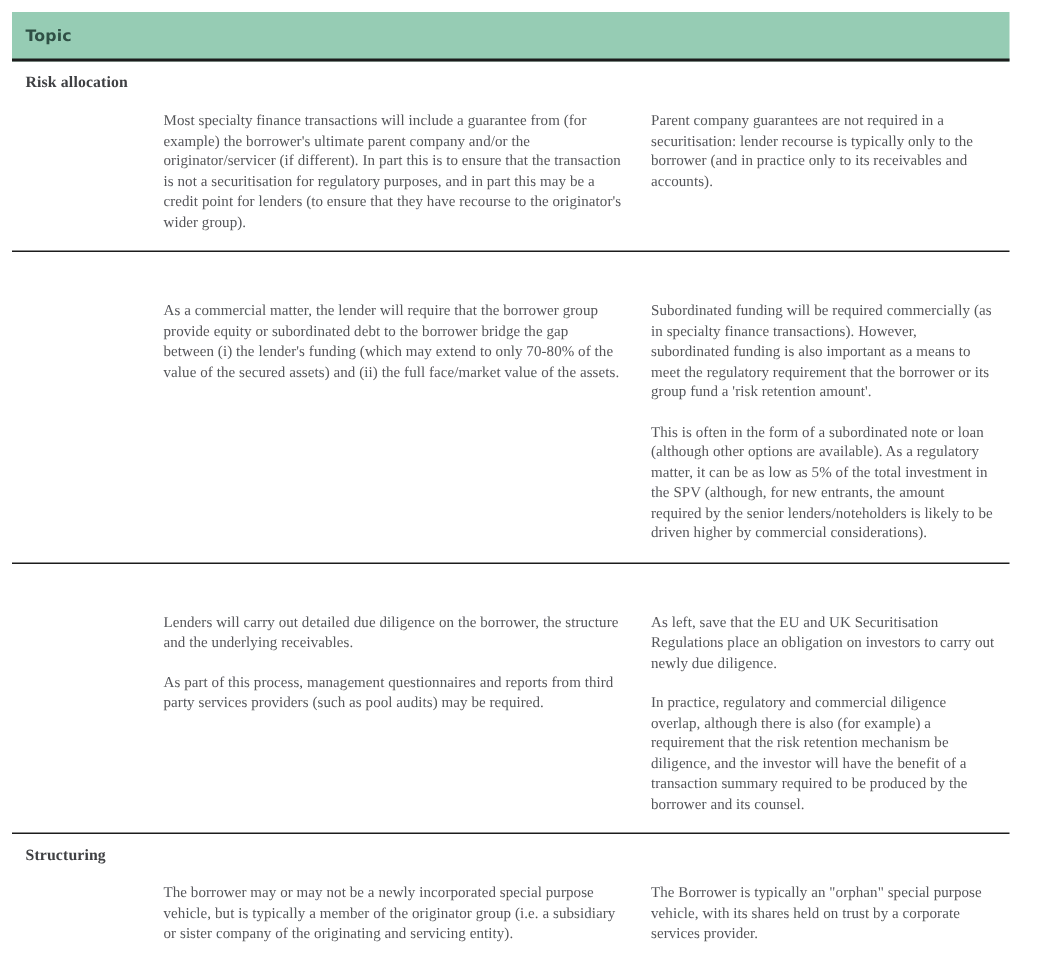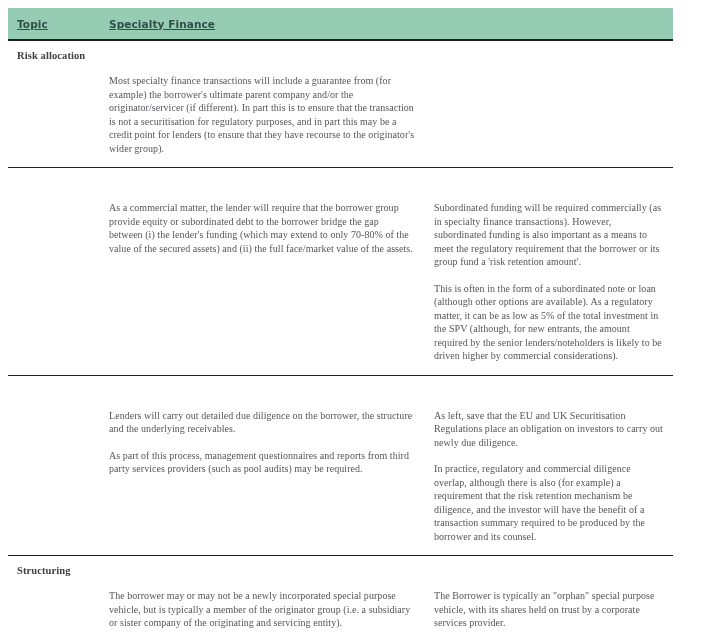--- a/index.html
+++ b/index.html
@@ -21,21 +21,20 @@
     height: 33px;
     background: var(--header_bg, #96ccb4);
     border-bottom: 2px solid var(--divider, #1c1c1c);
   }
   .thead .hcell {
     padding-left: 9px;
     font-size: 10.5px;
     font-weight: bold;
     color: var(--header_text, #2f5045);
     letter-spacing: 0.1px;
-    text-decoration: underline;
   }
   .trow {
     display: grid;
     grid-template-columns: 92px 325px 1fr;
     font-family: Liberation Serif, serif;
   }
   .trow + .trow {
     border-top: 1.5px solid var(--divider, #1c1c1c);
   }
   .cell {
@@ -60,27 +59,29 @@
   .row-3 { min-height: 150px; }
   .row-4 { min-height: 153px; }
 </style>
 </head>
 <body>
 
 <div class="doc-table">
 
   <div class="thead">
     <div class="hcell">Topic</div>
-    <div class="hcell">Specialty Finance</div>
   </div>
 
   <div class="trow row-1">
     <div class="cell topic-cell">Risk allocation</div>
     <div class="cell">
       <p>Most specialty finance transactions will include a guarantee from (for example) the borrower's ultimate parent company and/or the originator/servicer (if different). In part this is to ensure that the transaction is not a securitisation for regulatory purposes, and in part this may be a credit point for lenders (to ensure that they have recourse to the originator's wider group).</p>
+    </div>
+    <div class="cell">
+      <p>Parent company guarantees are not required in a securitisation: lender recourse is typically only to the borrower (and in practice only to its receivables and accounts).</p>
     </div>
   </div>
 
   <div class="trow row-2">
     <div class="cell topic-cell"></div>
     <div class="cell">
       <p>As a commercial matter, the lender will require that the borrower group provide equity or subordinated debt to the borrower bridge the gap between (i) the lender's funding (which may extend to only 70-80% of the value of the secured assets) and (ii) the full face/market value of the assets.</p>
     </div>
     <div class="cell">
       <p>Subordinated funding will be required commercially (as in specialty finance transactions). However, subordinated funding is also important as a means to meet the regulatory requirement that the borrower or its group fund a 'risk retention amount'.</p>

